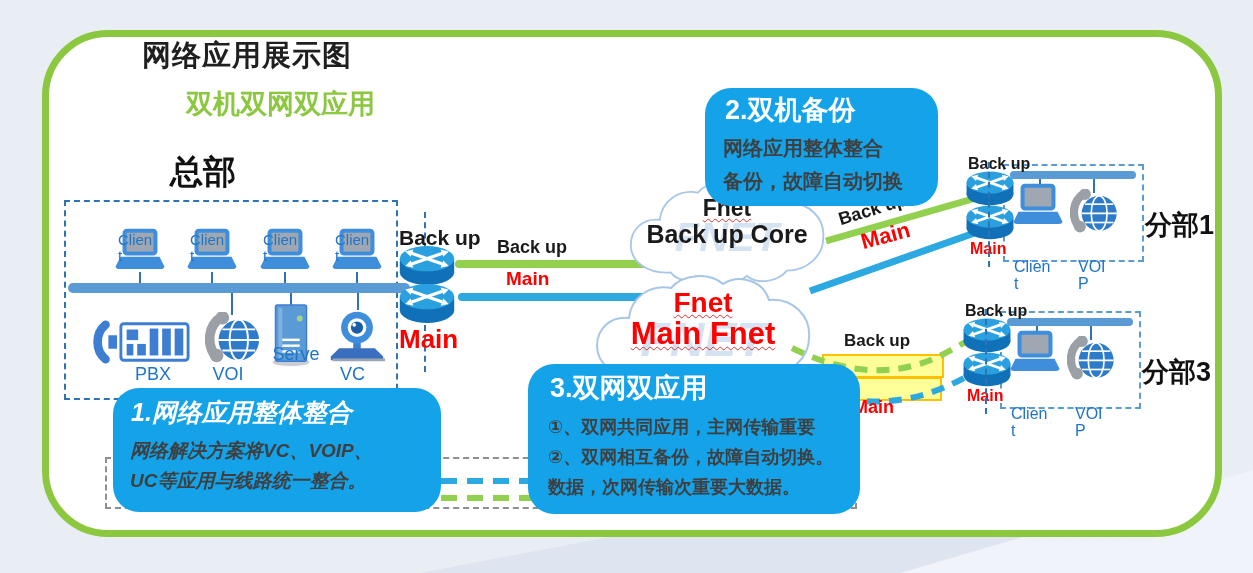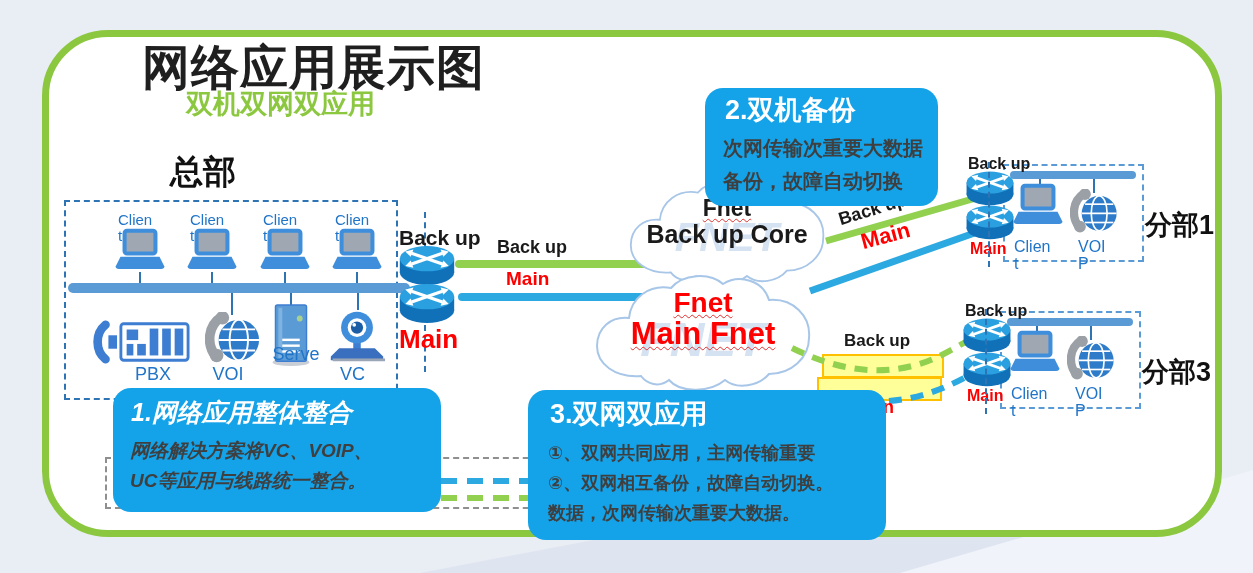--- a/index.html
+++ b/index.html
@@ -9,48 +9,48 @@
   .nw{white-space:nowrap;}
   
   .deco-a{left:420px;top:500px;width:833px;height:73px;background:#dfe5f0;
           clip-path:polygon(0 100%,46% 0,100% 58%,100% 100%);z-index:0;}
   .deco-b{left:900px;top:470px;width:353px;height:103px;background:#f0f3f9;
           clip-path:polygon(0 100%,100% 0,100% 100%);z-index:0;}
   
   .frame{left:42px;top:30px;width:1166px;height:493px;background:#ffffff;
          border:7px solid #8CC740;border-radius:66px;z-index:1;}
   
-  .title{left:142px;top:36px;font-size:48px;font-weight:bold;color:#1f1f1f;letter-spacing:1px;z-index:5;}
+  .title{left:142px;top:36px;font-size:29px;font-weight:bold;color:#1f1f1f;letter-spacing:1px;z-index:5;}
   .subtitle{left:186px;top:86px;font-size:27px;font-weight:bold;color:#8CC740;z-index:5;}
   .hq-title{left:170px;top:150px;font-size:33px;font-weight:bold;color:#111;z-index:5;}
   
   .hq-box{left:64px;top:200px;width:330px;height:196px;border:2px dashed #2E74B5;z-index:2;}
   .legend-box{left:105px;top:457px;width:748px;height:48px;border:2px dashed #8f8f8f;z-index:1;}
   .dash-blue{left:155px;top:478px;width:695px;height:6px;z-index:2;
              background:repeating-linear-gradient(90deg,#2BA9E0 0 16px,transparent 16px 26px);}
   .dash-green{left:155px;top:495px;width:695px;height:6px;z-index:2;
               background:repeating-linear-gradient(90deg,#92D050 0 16px,transparent 16px 26px);}
   
   .bus{left:68px;top:283px;width:342px;height:10px;background:#5B9BD5;border-radius:5px;z-index:3;}
   .stem{width:2px;background:#2E74B5;z-index:2;}
   .vdash{width:0;border-left:2px dashed #2E74B5;z-index:5;}
   
-  .client-label{font-size:15px;line-height:16px;color:#2175C8;z-index:4;}
+  .client-label{font-size:15px;line-height:16px;color:#2175C8;z-index:4;margin-top:20px;}
   .dev-label{font-size:18px;color:#2175C8;z-index:4;}
   
   .lbl-bold-black{font-weight:bold;color:#1a1a1a;}
   .lbl-bold-red{font-weight:bold;color:#FF0000;}
   
   .link-green{left:455px;top:260px;width:258px;height:8px;background:#92D050;border-radius:4px;z-index:3;}
   .link-blue{left:458px;top:293px;width:242px;height:8px;background:#2BA9E0;border-radius:4px;z-index:3;}
   
   .cloud-text{text-align:center;z-index:4;}
   .sq{text-decoration:underline wavy #e03030;text-decoration-thickness:1px;text-underline-offset:2px;}
   
-  .callout{background:#14A2E8;border-radius:18px;z-index:9;}
+  .callout{background:#14A2E8;border-radius:26px;z-index:9;}
   .c-title{position:absolute;font-weight:bold;color:#ffffff;white-space:nowrap;}
   .c-body{position:absolute;font-weight:bold;color:#3F3F3F;white-space:nowrap;}
   
   .ybox{background:#FFFF99;border:2px solid #FFC000;z-index:5;}
   
   .branch{width:290px;height:155px;z-index:7;}
   .b-inner{position:absolute;}
   .b-box{border:2px dashed #5B9BD5;}
   .b-bar{background:#5B9BD5;border-radius:4px;}
   svg{display:block;}
@@ -415,26 +415,26 @@
     <div class="c-title" style="left:18px;top:8px;font-size:25px;">1.网络应用整体整合</div>
     <div class="c-body" style="left:17px;top:48px;font-size:19px;line-height:30px;">
       <div>网络解决方案将VC、VOIP、</div>
       <div>UC等应用与线路统一整合。</div>
     </div>
   </div>
 
   <div class="abs callout" style="left:705px;top:88px;width:233px;height:118px;z-index:9;">
     <div class="c-title" style="left:20px;top:4px;font-size:27px;">2.双机备份</div>
     <div class="c-body" style="left:18px;top:44px;font-size:20px;line-height:33px;">
-      <div>次网传输次重要大数据</div>
+      <div>网络应用整体整合</div>
       <div>备份，故障自动切换</div>
     </div>
   </div>
 
-  <div class="abs callout" style="left:528px;top:364px;width:358px;height:150px;margin-top:26px;">
+  <div class="abs callout" style="left:528px;top:364px;width:332px;height:150px;">
     <div class="c-title" style="left:22px;top:6px;font-size:27px;">3.双网双应用</div>
     <div class="c-body" style="left:20px;top:48px;font-size:18px;line-height:30px;">
       <div>①、双网共同应用，主网传输重要</div>
       <div>②、双网相互备份，故障自动切换。</div>
       <div>数据，次网传输次重要大数据。</div>
     </div>
   </div>
 </div>
 
 </body></html>

